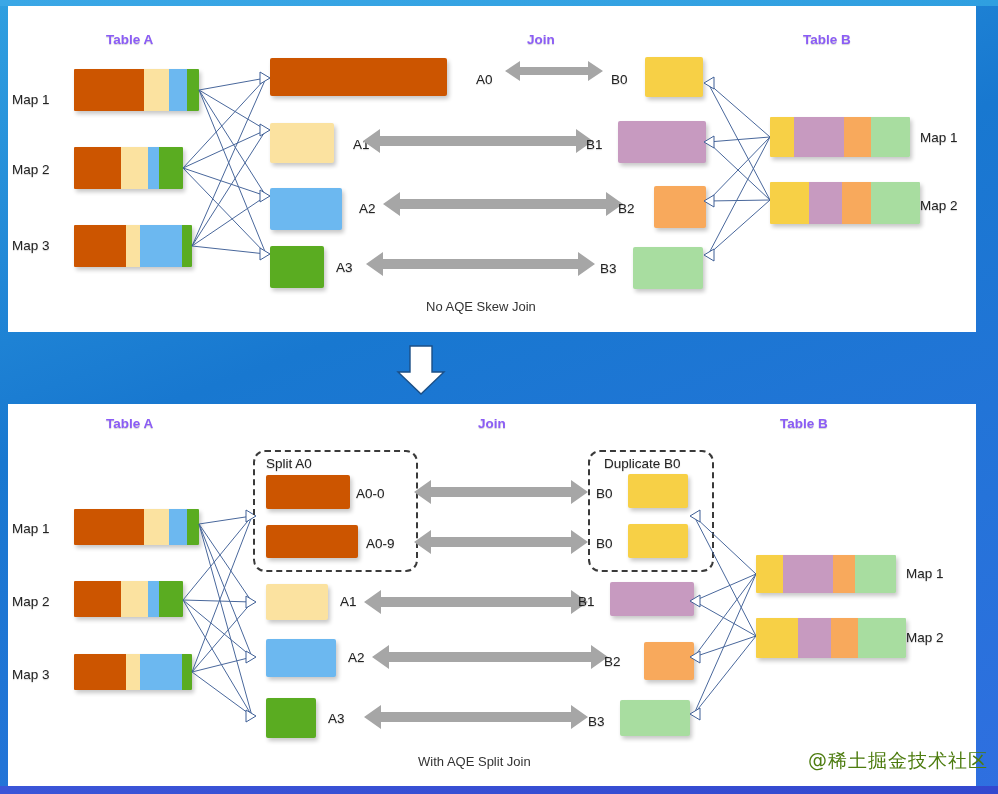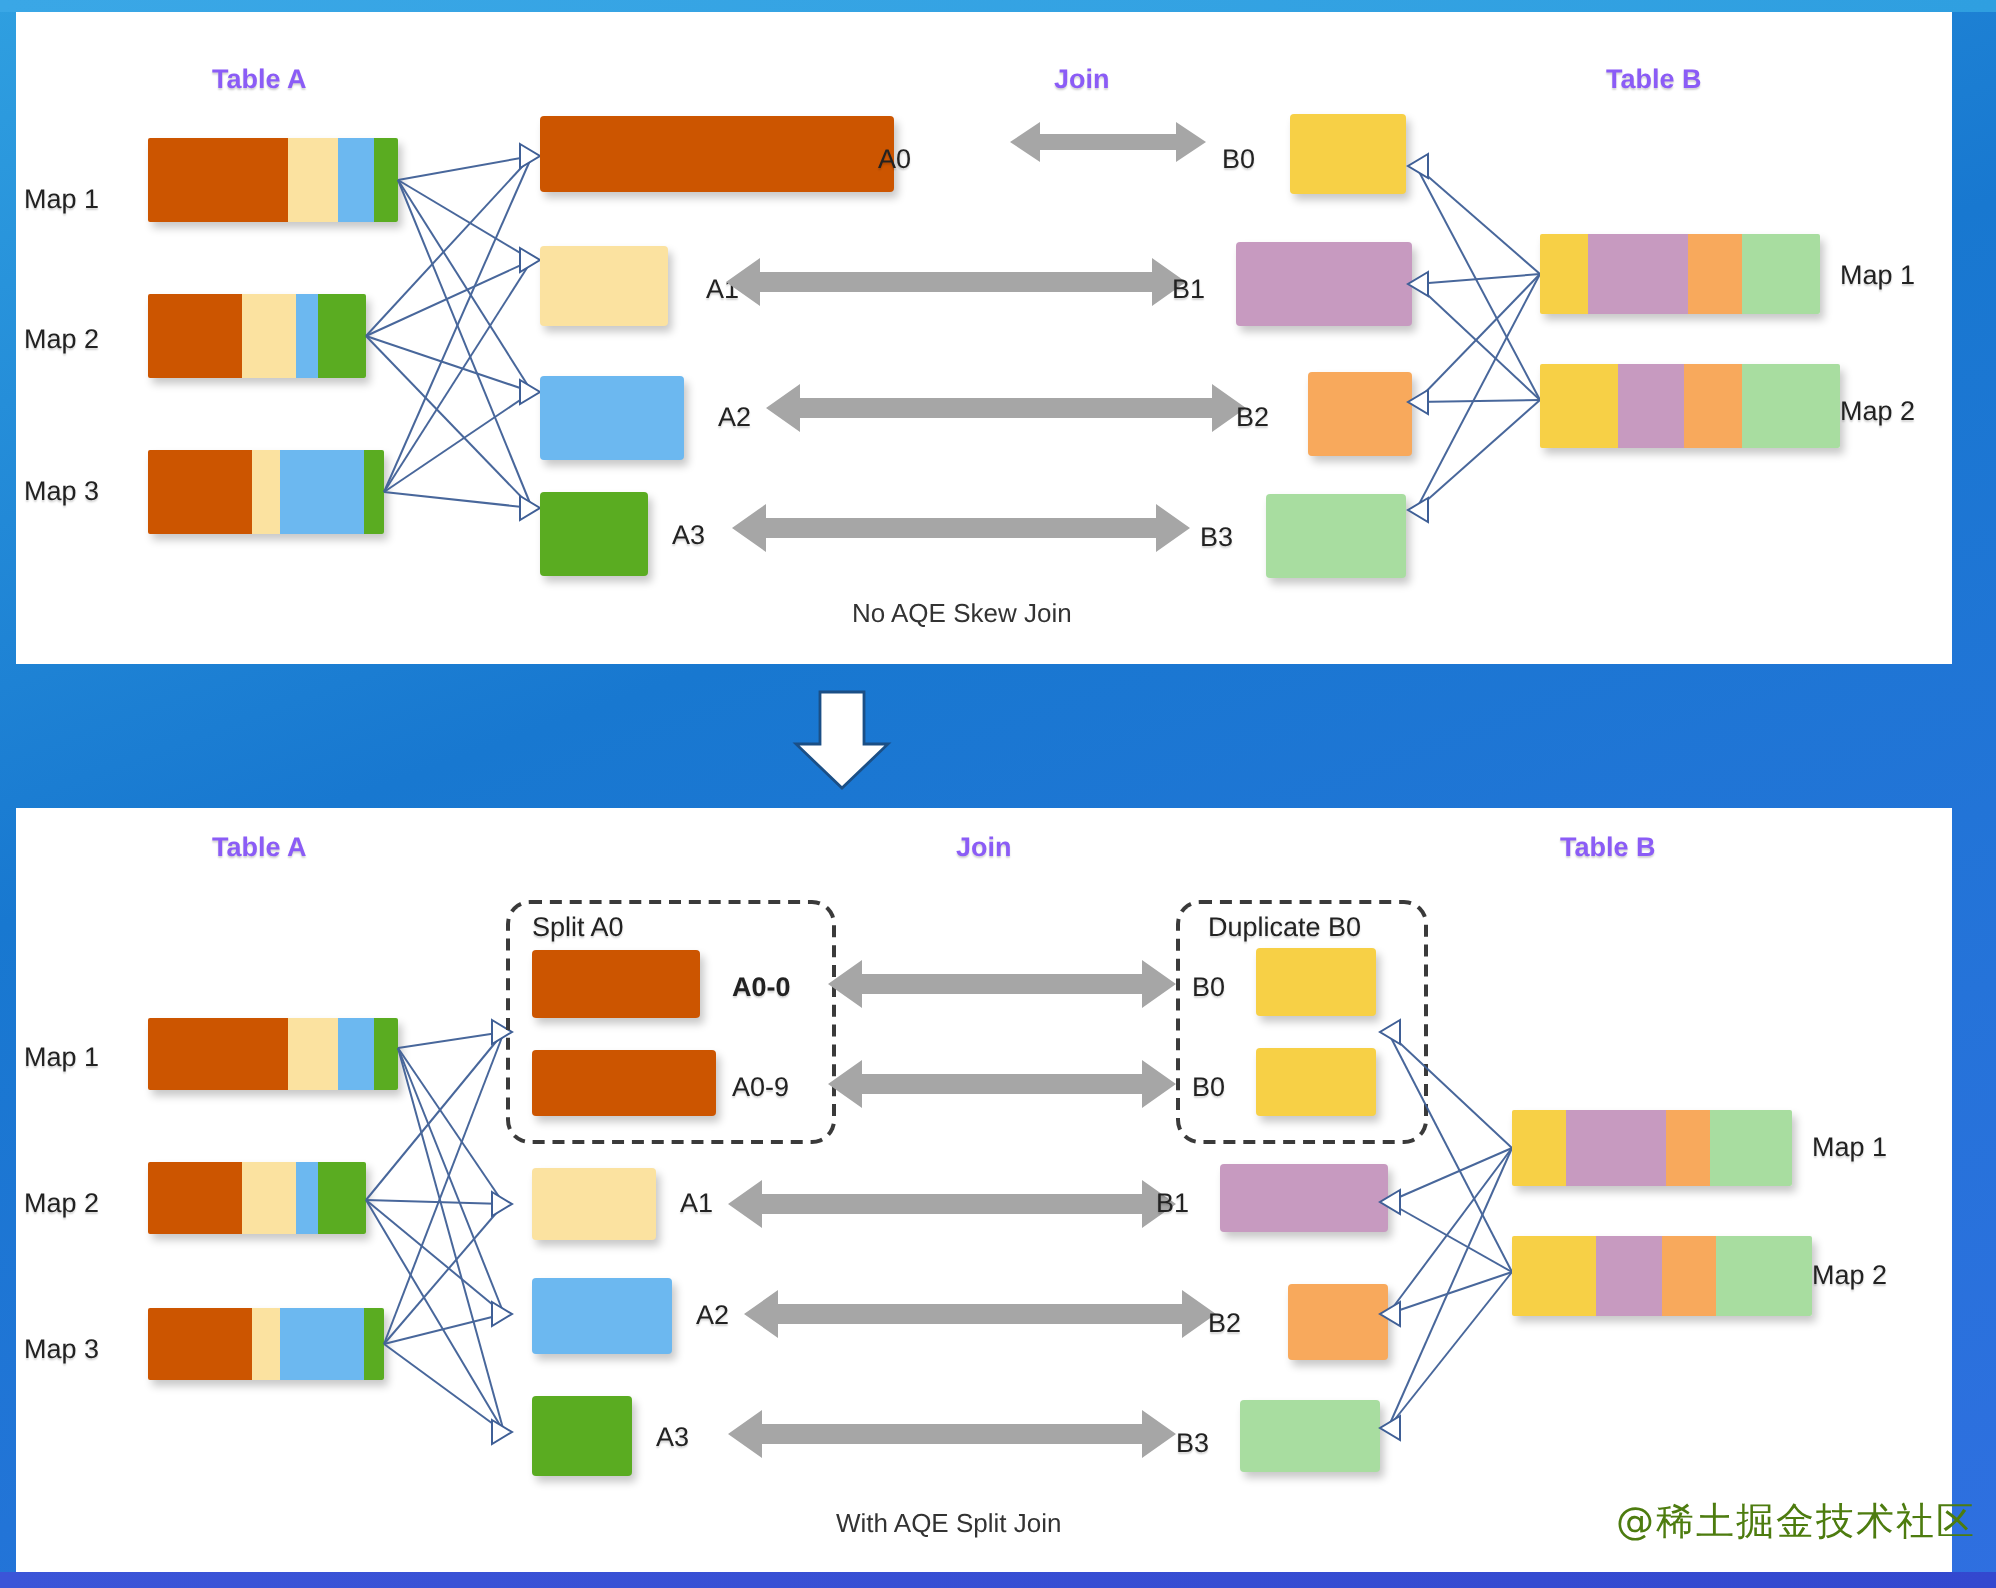--- a/index.html
+++ b/index.html
@@ -93,21 +93,21 @@
       </g>
       <g fill="#ffffff" stroke="#3f5f96" stroke-width="1">
         <path d="M252 66 L262 72 L252 78 Z"></path>
         <path d="M252 118 L262 124 L252 130 Z"></path>
         <path d="M252 184 L262 190 L252 196 Z"></path>
         <path d="M252 242 L262 248 L252 254 Z"></path>
       </g>
     </svg>
 
     <div class="box" style="left:262px;top:52px;width:177px;height:38px;background:#cc5500;"></div>
-    <div class="lbl" style="left:431px;top:66px;">A0</div>
+    <div class="lbl" style="left:468px;top:66px;">A0</div>
 
     <div class="box" style="left:262px;top:117px;width:64px;height:40px;background:#fbe2a0;"></div>
     <div class="lbl" style="left:345px;top:131px;">A1</div>
 
     <div class="box" style="left:262px;top:182px;width:72px;height:42px;background:#6cb8f0;"></div>
     <div class="lbl" style="left:351px;top:195px;">A2</div>
 
     <div class="box" style="left:262px;top:240px;width:54px;height:42px;background:#5aac21;"></div>
     <div class="lbl" style="left:328px;top:254px;">A3</div>
 
@@ -223,21 +223,21 @@
         <path d="M238 192 L248 198 L238 204 Z"></path>
         <path d="M238 247 L248 253 L238 259 Z"></path>
         <path d="M238 306 L248 312 L238 318 Z"></path>
       </g>
     </svg>
 
     <div class="dash" style="left:245px;top:46px;width:161px;height:118px;"></div>
     <div class="lbl" style="left:258px;top:52px;">Split A0</div>
 
     <div class="box" style="left:258px;top:71px;width:84px;height:34px;background:#cc5500;"></div>
-    <div class="lbl" style="left:358px;top:82px;font-weight:bold;">A0-0</div>
+    <div class="lbl" style="left:348px;top:82px;">A0-0</div>
 
     <div class="box" style="left:258px;top:121px;width:92px;height:33px;background:#cc5500;"></div>
     <div class="lbl" style="left:358px;top:132px;">A0-9</div>
 
     <div class="box" style="left:258px;top:180px;width:62px;height:36px;background:#fbe2a0;"></div>
     <div class="lbl" style="left:332px;top:190px;">A1</div>
 
     <div class="box" style="left:258px;top:235px;width:70px;height:38px;background:#6cb8f0;"></div>
     <div class="lbl" style="left:340px;top:246px;">A2</div>
 

